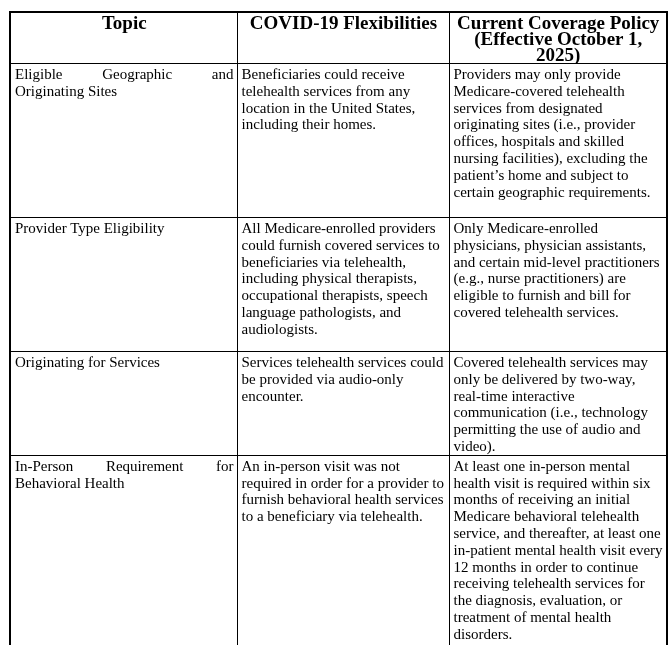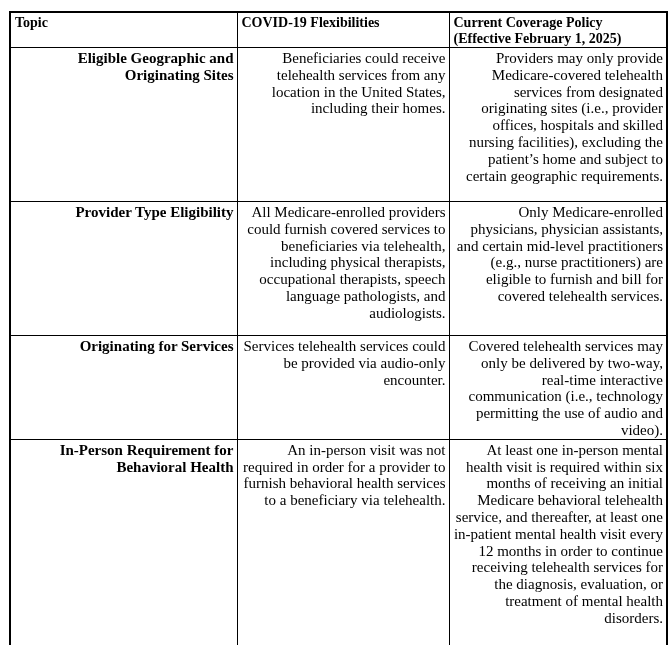--- a/index.html
+++ b/index.html
@@ -26,31 +26,30 @@
   }
   table.policy-table th,
   table.policy-table td {
     border: 1.5px solid #000000;
     vertical-align: top;
     padding: 2px 3px 0 4px;
     font-size: 15px;
     line-height: 16.8px;
     overflow: hidden;
     word-wrap: break-word;
-    text-align: right;
   }
   table.policy-table th {
-    font-size: 14px;
+    font-size: 19px;
     line-height: 16px;
     font-weight: bold;
-    text-align: left;
+    text-align: center;
     margin-left: 40px;
   }
   td.topic-cell {
-    font-weight: bold;
+    font-weight: normal;
     font-size: 15.5px;
     line-height: 17px;
   }
   .justify {
     text-align: justify;
   }
   tr.r-header { height: 33px; }
   tr.r-1 { height: 154px; }
   tr.r-2 { height: 134px; }
   tr.r-3 { height: 98px; }
@@ -62,21 +61,21 @@
 <table class="policy-table">
   <colgroup>
     <col style="width:227px">
     <col style="width:212px">
     <col style="width:218px">
   </colgroup>
   <thead>
     <tr class="r-header">
       <th>Topic</th>
       <th>COVID-19 Flexibilities</th>
-      <th class="justify">Current Coverage Policy (Effective February 1, 2025)</th>
+      <th class="justify">Current Coverage Policy (Effective October 1, 2025)</th>
     </tr>
   </thead>
   <tbody>
     <tr class="r-1">
       <td class="topic-cell justify">Eligible Geographic and Originating Sites</td>
       <td>Beneficiaries could receive telehealth services from any location in the United States, including their homes.</td>
       <td>Providers may only provide Medicare-covered telehealth services from designated originating sites (i.e., provider offices, hospitals and skilled nursing facilities), excluding the patient’s home and subject to certain geographic requirements.</td>
     </tr>
     <tr class="r-2">
       <td class="topic-cell justify">Provider Type Eligibility</td>

